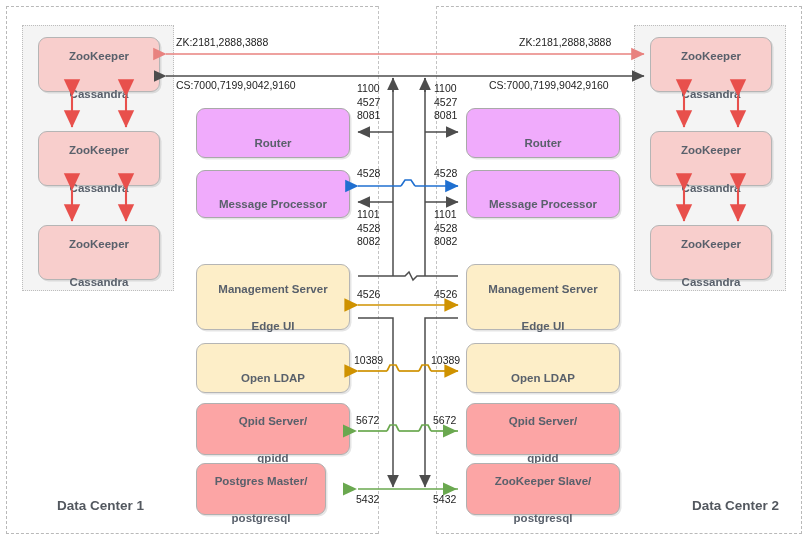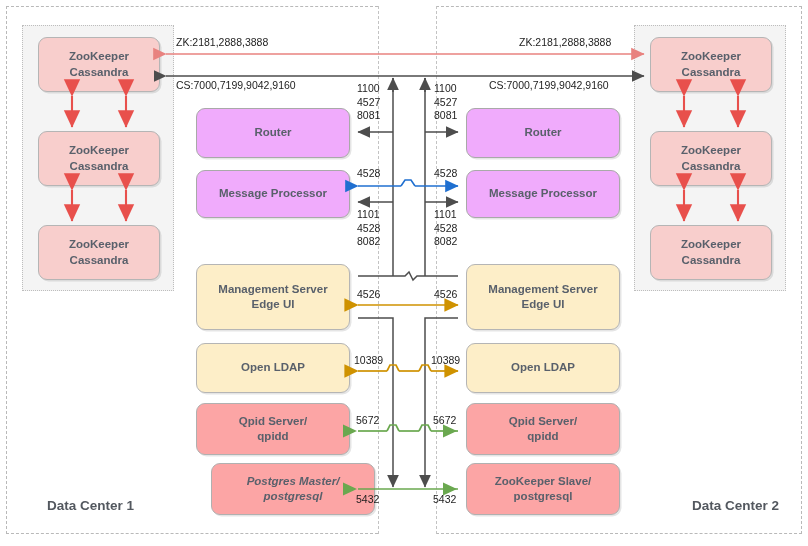--- a/index.html
+++ b/index.html
@@ -48,21 +48,21 @@
     display:flex;
     align-items:center;
     justify-content:center;
     text-align:center;
     font-size:11.5px;
     font-weight:bold;
     color:#59606b;
     line-height:1.32;
     box-shadow:1.5px 1.5px 0 rgba(0,0,0,0.10);
   }
-  .node span{display:block;}
+  .node span{display:block;margin-top:22px;}
   .n-pink{background:#f8cecc;border:1.3px solid #b5b5b5;}
   .n-blue{background:#f0abfc;border:1.3px solid #a9a9a9;}
   .n-yellow{background:#fdeec8;border:1.3px solid #b5b5b5;}
   .n-green{background:#fca5a5;border:1.3px solid #b0b0b0;}
   
   #wires{position:absolute;left:0;top:0;width:808px;height:546px;pointer-events:none;}
   
   .plabel{
     position:absolute;
     font-family:Liberation Sans, sans-serif;
@@ -143,21 +143,21 @@
     <div>
         <span>Open LDAP</span>
       </div>
   </div>
   <div class="node n-green" style="left:196px; top:403px; width:154px; height:52px;">
     <div>
       <span>Qpid Server/</span>
       <span>qpidd</span>
     </div>
   </div>
-  <div class="node n-green" style="left:211px; top:463px; width:164px; height:52px;font-style:italic;">
+  <div class="node n-green" style="left:196px; top:463px; width:130px; height:52px;">
     <div>
       <span>Postgres Master/</span>
       <span>postgresql</span>
     </div>
   </div>
 
   <div class="node n-blue" style="left:466px; top:108px; width:154px; height:50px;">
     <div>
         <span>Router</span>
       </div>
@@ -309,16 +309,16 @@
 
   <div class="plabel" style="left:354px; top:354px;">10389</div>
   <div class="plabel" style="left:431px; top:354px;">10389</div>
 
   <div class="plabel" style="left:356px; top:414px;">5672</div>
   <div class="plabel" style="left:433px; top:414px;">5672</div>
 
   <div class="plabel" style="left:356px; top:493px;">5432</div>
   <div class="plabel" style="left:433px; top:493px;">5432</div>
 
-  <div class="dc-label" style="left:18px; top:498px;padding-left:29px;">Data Center 1</div>
+  <div class="dc-label" style="left:28px; top:498px;padding-left:29px;">Data Center 1</div>
   <div class="dc-label" style="left:692px; top:498px;">Data Center 2</div>
 
 </div>
 
 </body></html>

